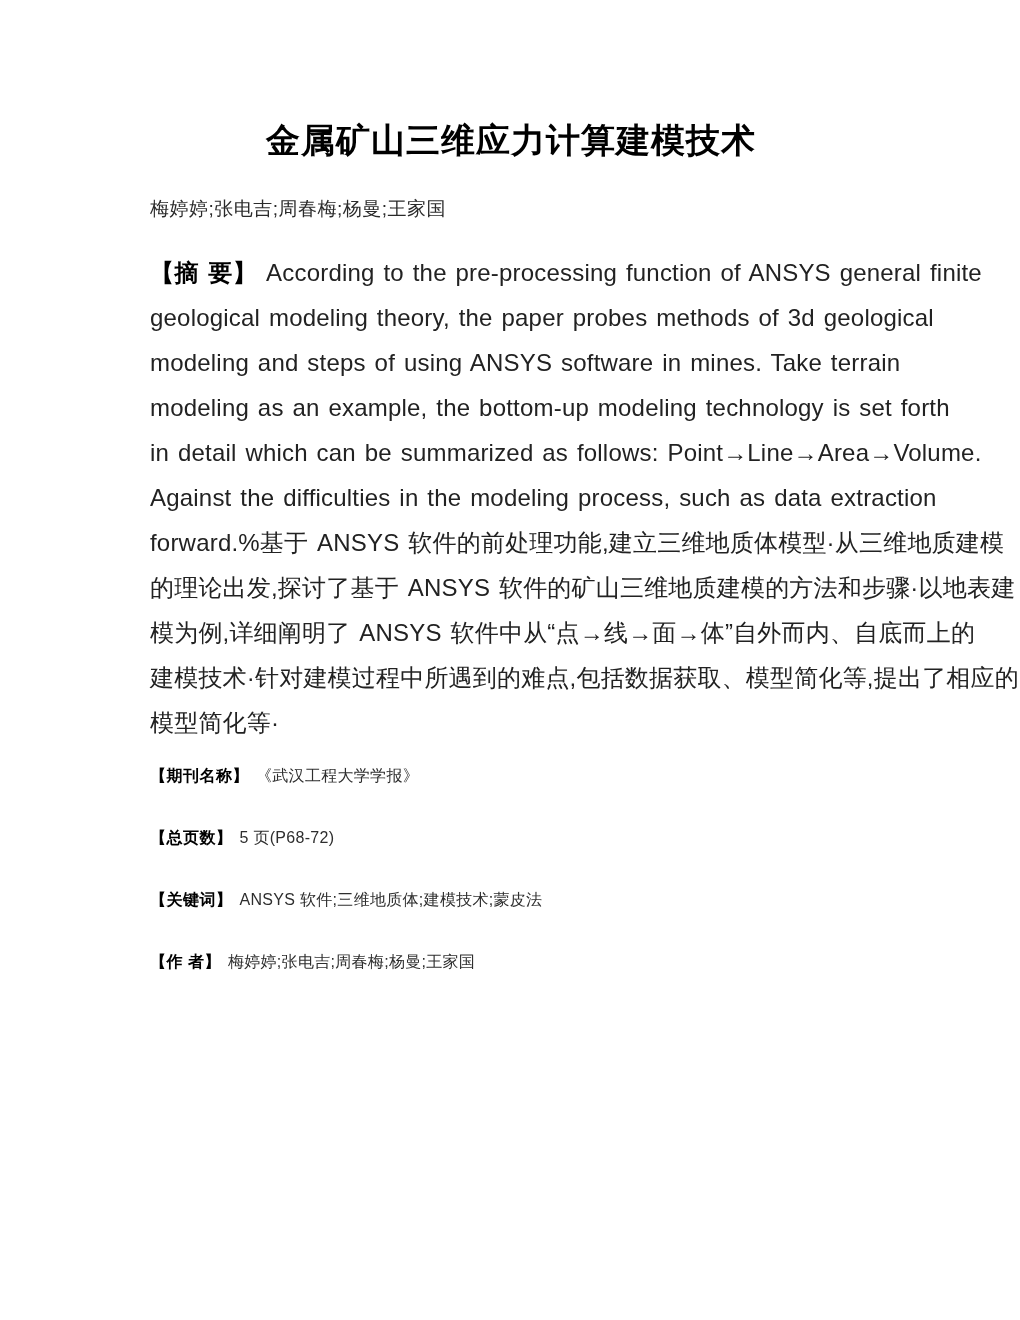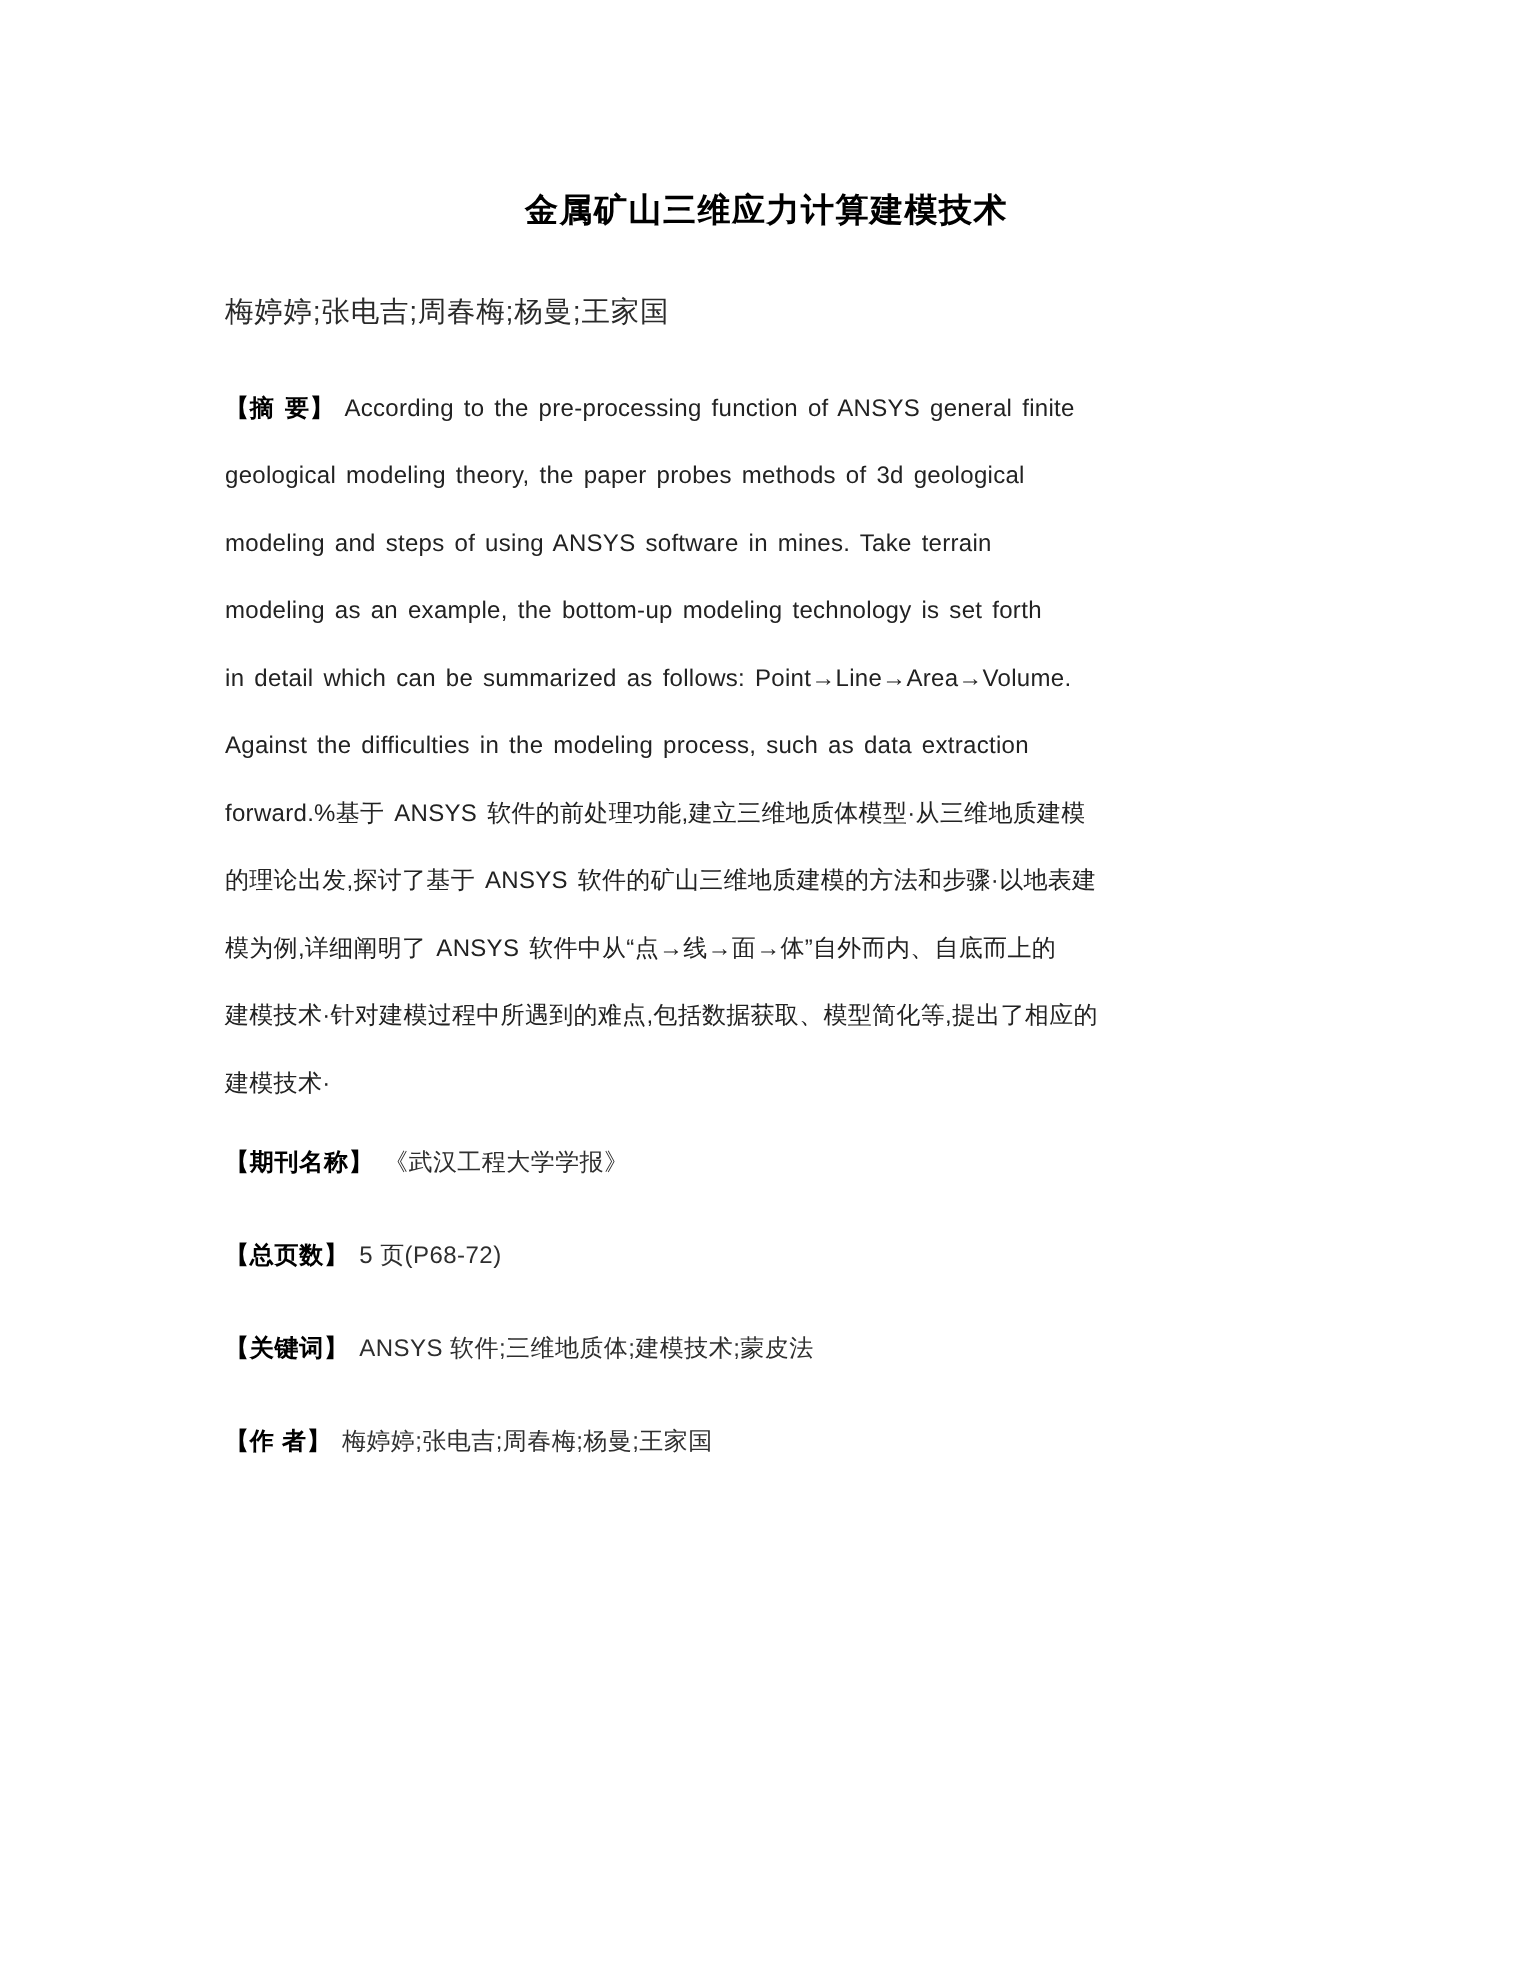--- a/index.html
+++ b/index.html
@@ -17,37 +17,37 @@
   .page {
     box-sizing: border-box;
     width: 1020px;
     height: 1320px;
     padding: 0 148px 0 150px;
     background: #ffffff;
   }
   .title {
     margin: 0;
     padding-top: 122px;
-    font-size: 22px;
+    font-size: 34px;
     line-height: 36px;
     font-weight: 700;
     text-align: center;
     color: #000000;
     letter-spacing: 1px;
   }
   .authors {
     margin-top: 40px;
     font-size: 19px;
     line-height: 22px;
     color: #2a2a2a;
     letter-spacing: 0.5px;
   }
   .abstract {
     margin-top: 30px;
-    font-size: 16px;
+    font-size: 24px;
     color: #222222;
   }
   .abs-line {
     height: 45px;
     line-height: 45px;
     white-space: nowrap;
     letter-spacing: 0.2px;
     word-spacing: 2px;
   }
   .flabel {
@@ -80,21 +80,21 @@
       <div class="abs-line"><span class="flabel">【摘 要】</span><span> According to the pre-processing function of ANSYS general finite</span></div>
       <div class="abs-line">geological modeling theory, the paper probes methods of 3d geological</div>
       <div class="abs-line">modeling and steps of using ANSYS software in mines. Take terrain</div>
       <div class="abs-line">modeling as an example, the bottom-up modeling technology is set forth</div>
       <div class="abs-line">in detail which can be summarized as follows: Point→Line→Area→Volume.</div>
       <div class="abs-line">Against the difficulties in the modeling process, such as data extraction</div>
       <div class="abs-line">forward.%基于 ANSYS 软件的前处理功能,建立三维地质体模型·从三维地质建模</div>
       <div class="abs-line">的理论出发,探讨了基于 ANSYS 软件的矿山三维地质建模的方法和步骤·以地表建</div>
       <div class="abs-line">模为例,详细阐明了 ANSYS 软件中从“点→线→面→体”自外而内、自底而上的</div>
       <div class="abs-line">建模技术·针对建模过程中所遇到的难点,包括数据获取、模型简化等,提出了相应的</div>
-      <div class="abs-line">建模技术·</div>
+      <div class="abs-line">模型简化等·</div>
     </div>
   <div class="fields" id="fields">
       <div class="field"><span class="flabel">【期刊名称】</span><span class="fvalue">《武汉工程大学学报》</span></div>
       <div class="field"><span class="flabel">【总页数】</span><span class="fvalue">5 页(P68-72)</span></div>
       <div class="field"><span class="flabel">【关键词】</span><span class="fvalue">ANSYS 软件;三维地质体;建模技术;蒙皮法</span></div>
       <div class="field"><span class="flabel">【作 者】</span><span class="fvalue">梅婷婷;张电吉;周春梅;杨曼;王家国</span></div>
     </div>
 </div>
 
 </body></html>

